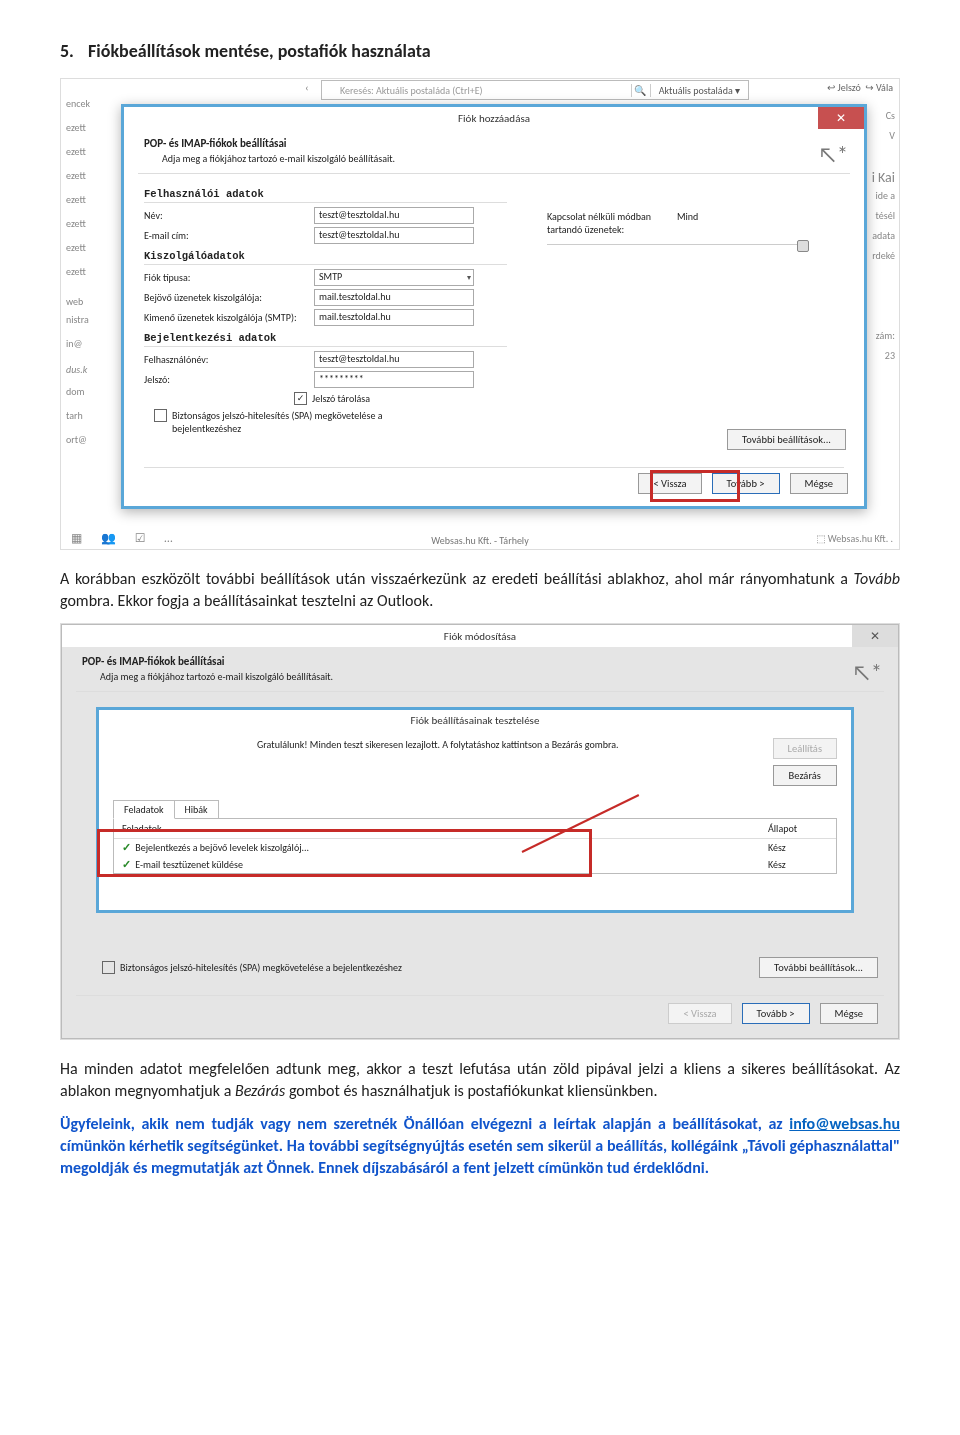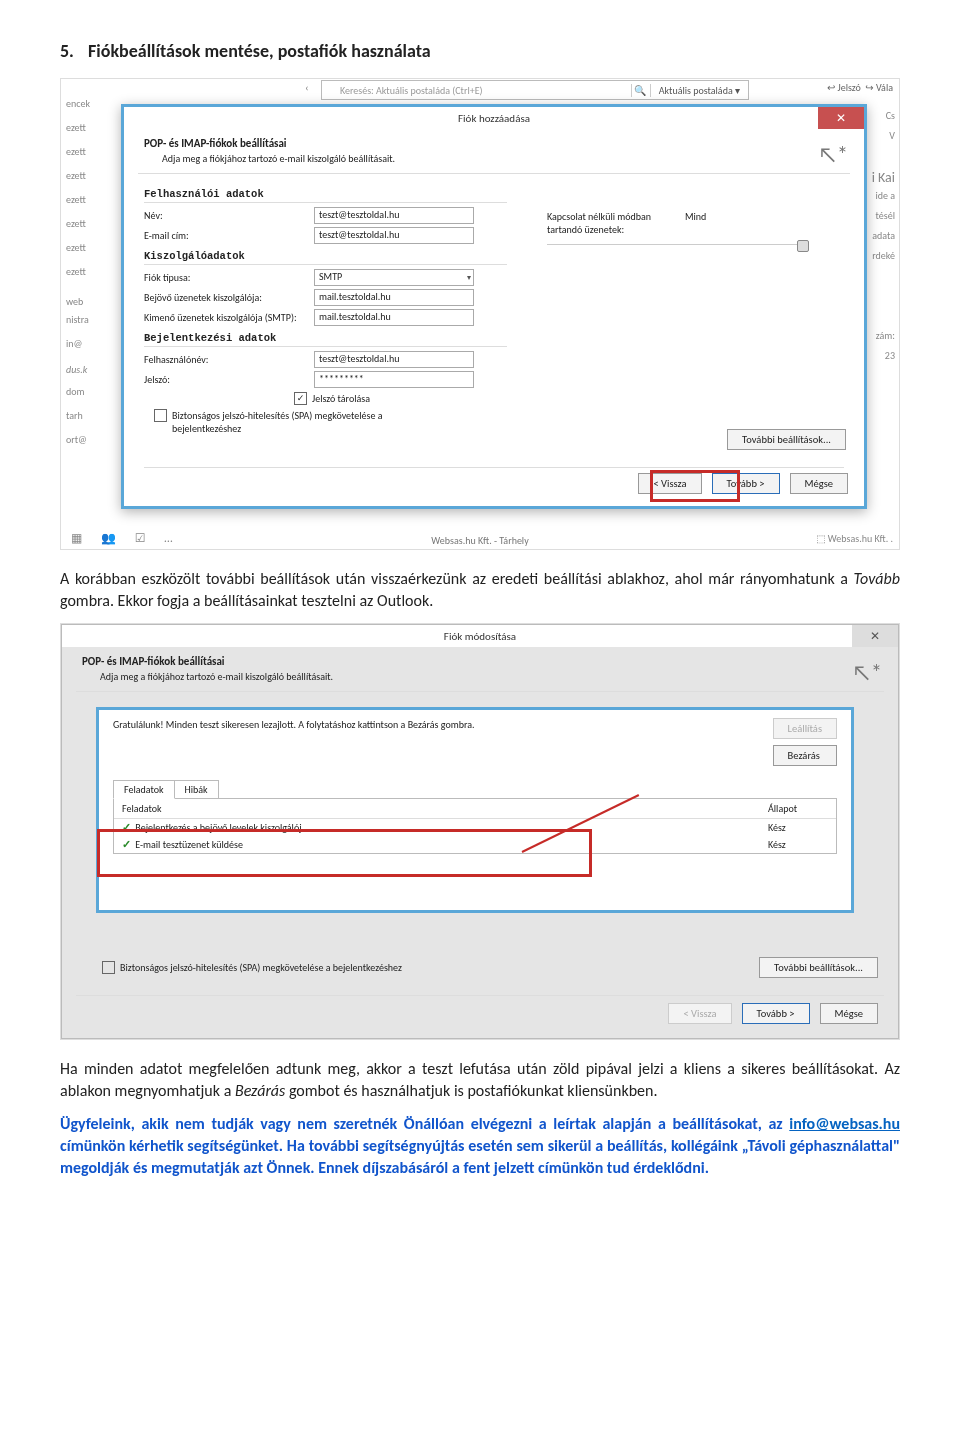--- a/index.html
+++ b/index.html
@@ -34,30 +34,30 @@
   .select-box { position:relative; }
   .select-arrow { position:absolute; right:2px; top:2px; font-size:8px; color:#555; }
   .cbrow { display:flex; align-items:flex-start; gap:5px; margin:4px 0 4px 10px; font-size:10px; }
   .cbox { width:11px; height:11px; border:1px solid #666; display:inline-block; text-align:center; font-size:9px; line-height:10px; }
   .btn { border:1px solid #999; background:#f3f3f3; font-size:10.5px; padding:3px 14px; display:inline-block; }
   .btn-disabled { color:#aaa; border-color:#ccc; }
   .btn-row { display:flex; justify-content:flex-end; gap:10px; margin:12px 16px 6px 0; }
   .more-settings { position:absolute; right:18px; bottom:56px; }
   .redbox { border:3px solid #c62b28; position:absolute; pointer-events:none; }
   .red1 { right:124px; bottom:4px; width:84px; height:26px; }
-  .offline-label { display:flex; gap:8px; color:#222; font-size:10px; margin-top:6px; }
+  .offline-label { display:flex; gap:0; color:#222; font-size:10px; margin-top:6px; }
   .taskbar { position:absolute; left:0; right:0; bottom:2px; display:flex; align-items:center; padding:0 16px; justify-content:center; font-size:10px; color:#777; }
   .statusbar-icons { position:absolute; left:10px; bottom:4px; font-size:12px; color:#888; letter-spacing:8px; }
   .rightinfo { position:absolute; right:6px; bottom:4px; font-size:10px; color:#888; }
 
   
   .inner-test { position:absolute; left:34px; top:82px; right:44px; height:200px; border:3px solid #5aa7d8; background:#fff; }
   .inner-tb { height:20px; display:flex; align-items:center; justify-content:center; font-size:11px; color:#333; position:relative; }
   .inner-body { padding:8px 14px; font-size:10px; }
-  .inner-top { display:flex; justify-content:space-between; align-items:flex-start; }
+  .inner-top { display:flex; justify-content:space-between; align-items:flex-start;text-align:center; }
   .inner-msg { flex:1; padding-right:10px; }
   .inner-btns { display:flex; flex-direction:column; gap:6px; }
   .tabs { display:flex; margin-top:14px; }
   .tab { border:1px solid #bbb; padding:2px 10px; font-size:10px; background:#fff; margin-right:-1px; }
   .tab-active { border-bottom:1px solid #fff; position:relative; z-index:1; }
   .task-table { border:1px solid #bbb; margin-top:-1px; }
   .task-head { display:flex; font-size:10px; padding:3px 8px; border-bottom:1px solid #ddd; }
   .th1 { flex:1; }
   .th2 { width:60px; }
   .task-row { display:flex; font-size:10px; padding:2px 8px; align-items:center; }
@@ -215,20 +215,21 @@
     <div class="modal-body">
       <div class="sect-title">POP- és IMAP-fiókok beállításai</div>
       <div class="sect-sub">Adja meg a fiókjához tartozó e-mail kiszolgáló beállításait.</div>
       <div class="cursor-icon">↖*</div>
       <div style="border-top:1px solid #ddd;margin:4px -6px 0"></div>
     </div>
 
     <div style="position:absolute;right:50px;top:122px;font-size:10px">Mind</div>
 
     <div class="inner-test">
+      <div class="inner-tb">Fiók beállításainak tesztelése</div>
       <div class="inner-body">
         <div class="inner-top">
           <div class="inner-msg">Gratulálunk! Minden teszt sikeresen lezajlott. A folytatáshoz kattintson a Bezárás gombra.</div>
           <div class="inner-btns">
             <span class="btn btn-disabled">Leállítás</span>
             <span class="btn">Bezárás</span>
           </div>
         </div>
         <div class="tabs">
           <span class="tab tab-active">Feladatok</span>

